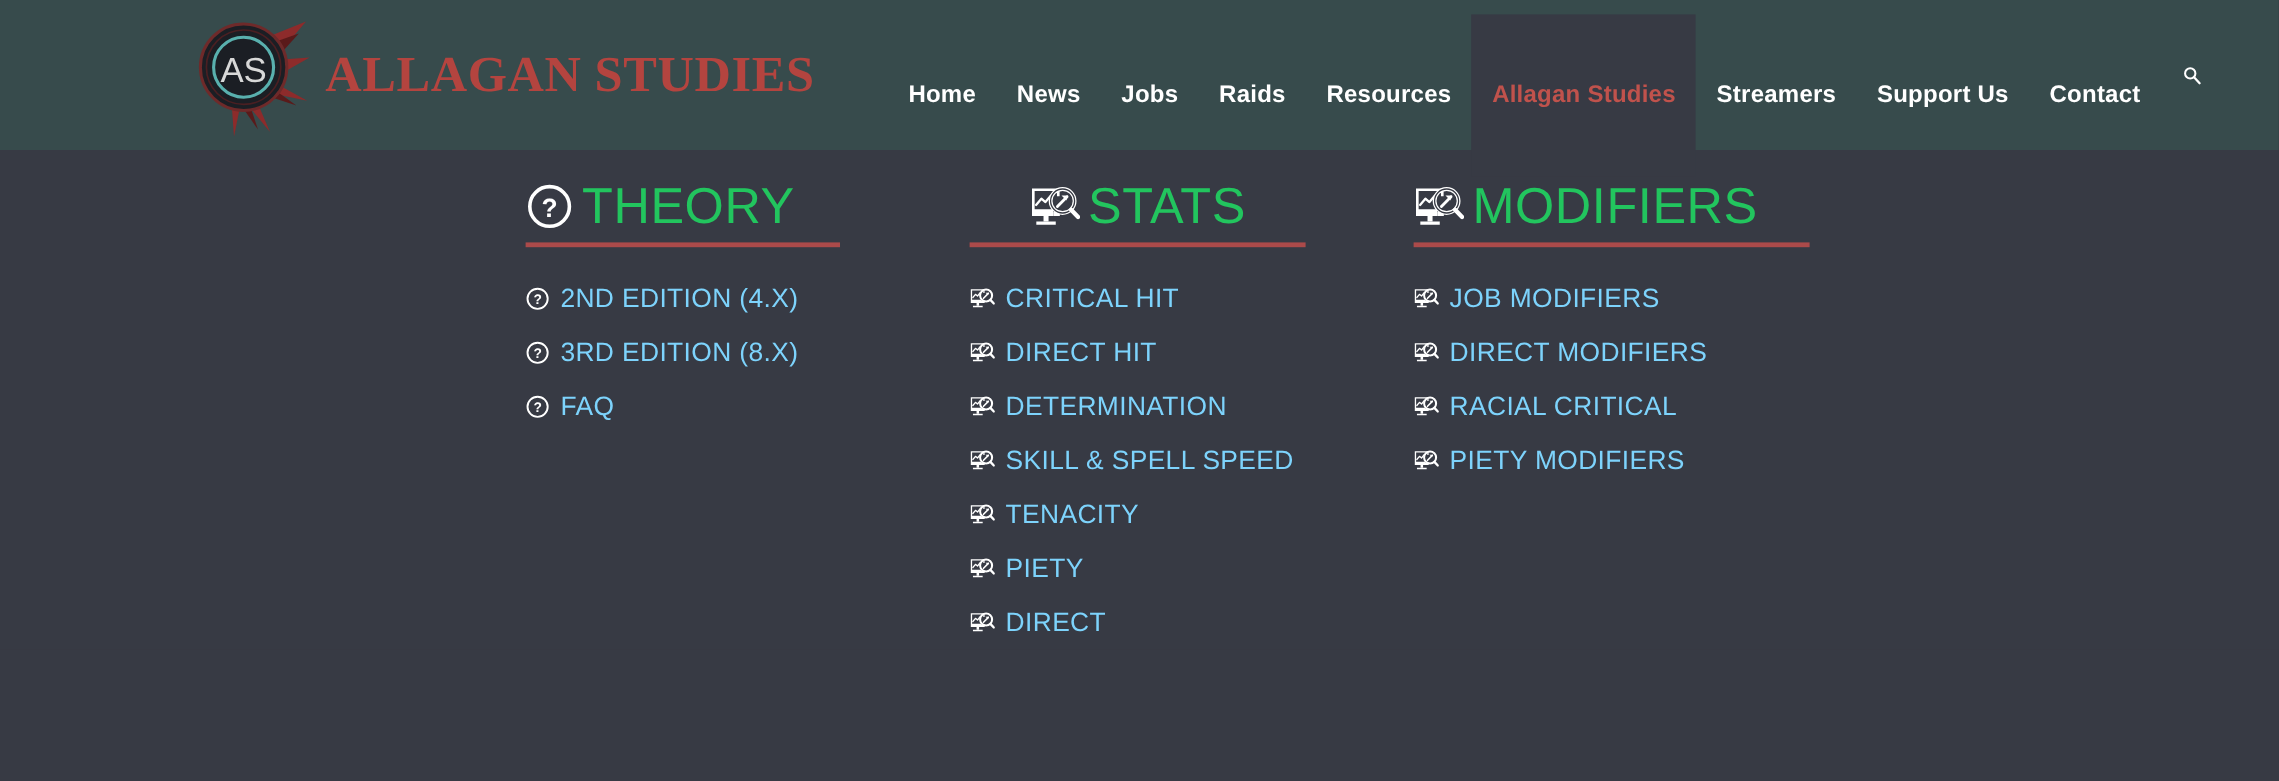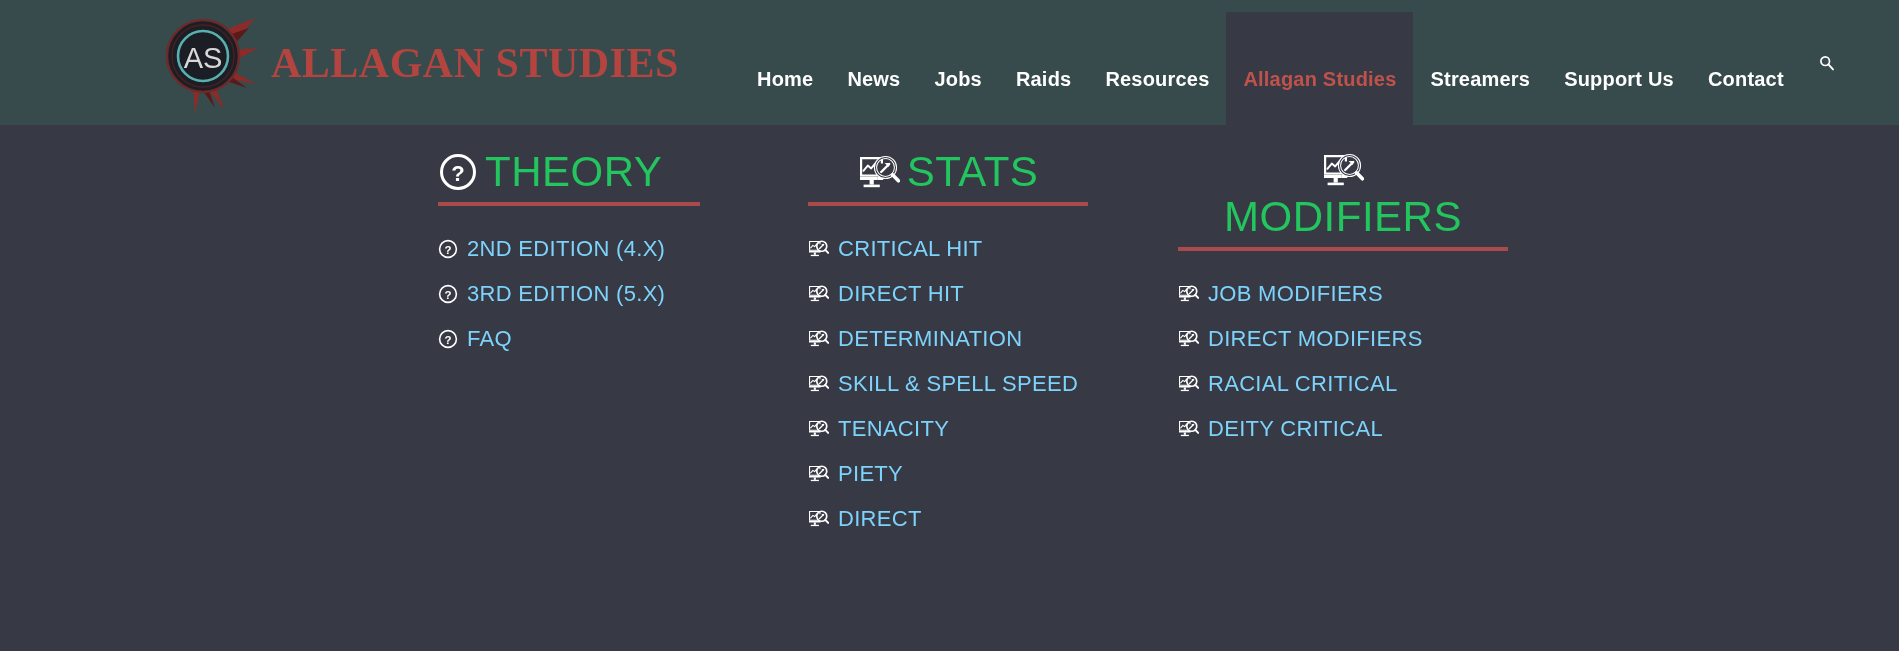--- a/index.html
+++ b/index.html
@@ -96,21 +96,21 @@
   .col-head .chead-label{
     font-size:42px;
     font-weight:400;
     color:#22c55e;
     letter-spacing:0.5px;
     line-height:1;
     white-space:nowrap;
   }
   .col-theory .col-head{ width:262px; }
   .col-stats  .col-head{ width:280px;justify-content:center; }
-  .col-modifiers .col-head{ width:330px;flex-direction:column; }
+  .col-modifiers .col-head{ width:330px; }
 
   .col-list{ display:flex; flex-direction:column; }
   .col-item{
     display:flex; align-items:center;
     gap:9px;
     height:45px;
     cursor:pointer;
     text-decoration:none;
   }
   .col-item .item-icon{ display:flex; align-items:center; flex:0 0 auto; }
@@ -197,21 +197,21 @@
         </span>
         <span class="item-label">2ND EDITION (4.X)</span>
       </a>
       <a class="col-item">
         <span class="item-icon">
           <svg width="20" height="20" viewBox="0 0 20 20">
             <circle cx="10" cy="10" r="8.4" fill="none" stroke="#ffffff" stroke-width="1.6"></circle>
             <text x="10" y="14.6" text-anchor="middle" font-family="'Liberation Sans', sans-serif" font-size="11.5" font-weight="700" fill="#ffffff">?</text>
           </svg>
         </span>
-        <span class="item-label">3RD EDITION (5.X)</span>
+        <span class="item-label">3RD EDITION (8.X)</span>
       </a>
       <a class="col-item">
         <span class="item-icon">
           <svg width="20" height="20" viewBox="0 0 20 20">
             <circle cx="10" cy="10" r="8.4" fill="none" stroke="#ffffff" stroke-width="1.6"></circle>
             <text x="10" y="14.6" text-anchor="middle" font-family="'Liberation Sans', sans-serif" font-size="11.5" font-weight="700" fill="#ffffff">?</text>
           </svg>
         </span>
         <span class="item-label">FAQ</span>
       </a>
@@ -428,18 +428,18 @@
             <path d="M2 23.6 h23.2 v3.4 H2 Z" fill="#ffffff"></path>
             <path d="M11.6 27 h4.2 v4.6 h-4.2 Z" fill="#ffffff"></path>
             <path d="M5.6 31.6 h16.2 v2.6 H5.6 Z" fill="#ffffff"></path>
             <path d="M5.4 17.8 l4.4 -5.2 l3.4 2.8 l4.6 -5.6" fill="none" stroke="#ffffff" stroke-width="2.2" stroke-linecap="round" stroke-linejoin="round"></path>
             <circle cx="27.5" cy="14.5" r="10" fill="none" stroke="#ffffff" stroke-width="3.4"></circle>
             <line x1="34.6" y1="21.8" x2="40.4" y2="27.8" stroke="#ffffff" stroke-width="4" stroke-linecap="round"></line>
             <path d="M23.2 19 l8 -8" stroke="#ffffff" stroke-width="2.6" stroke-linecap="round"></path>
             <path d="M32.2 10 l-5.6 -0.1 l4 4.1 Z" fill="#ffffff"></path>
           </svg>
         </span>
-        <span class="item-label">DEITY CRITICAL</span>
+        <span class="item-label">PIETY MODIFIERS</span>
       </a>
     </div>
   </div>
 
 </section>
 
 </body></html>

